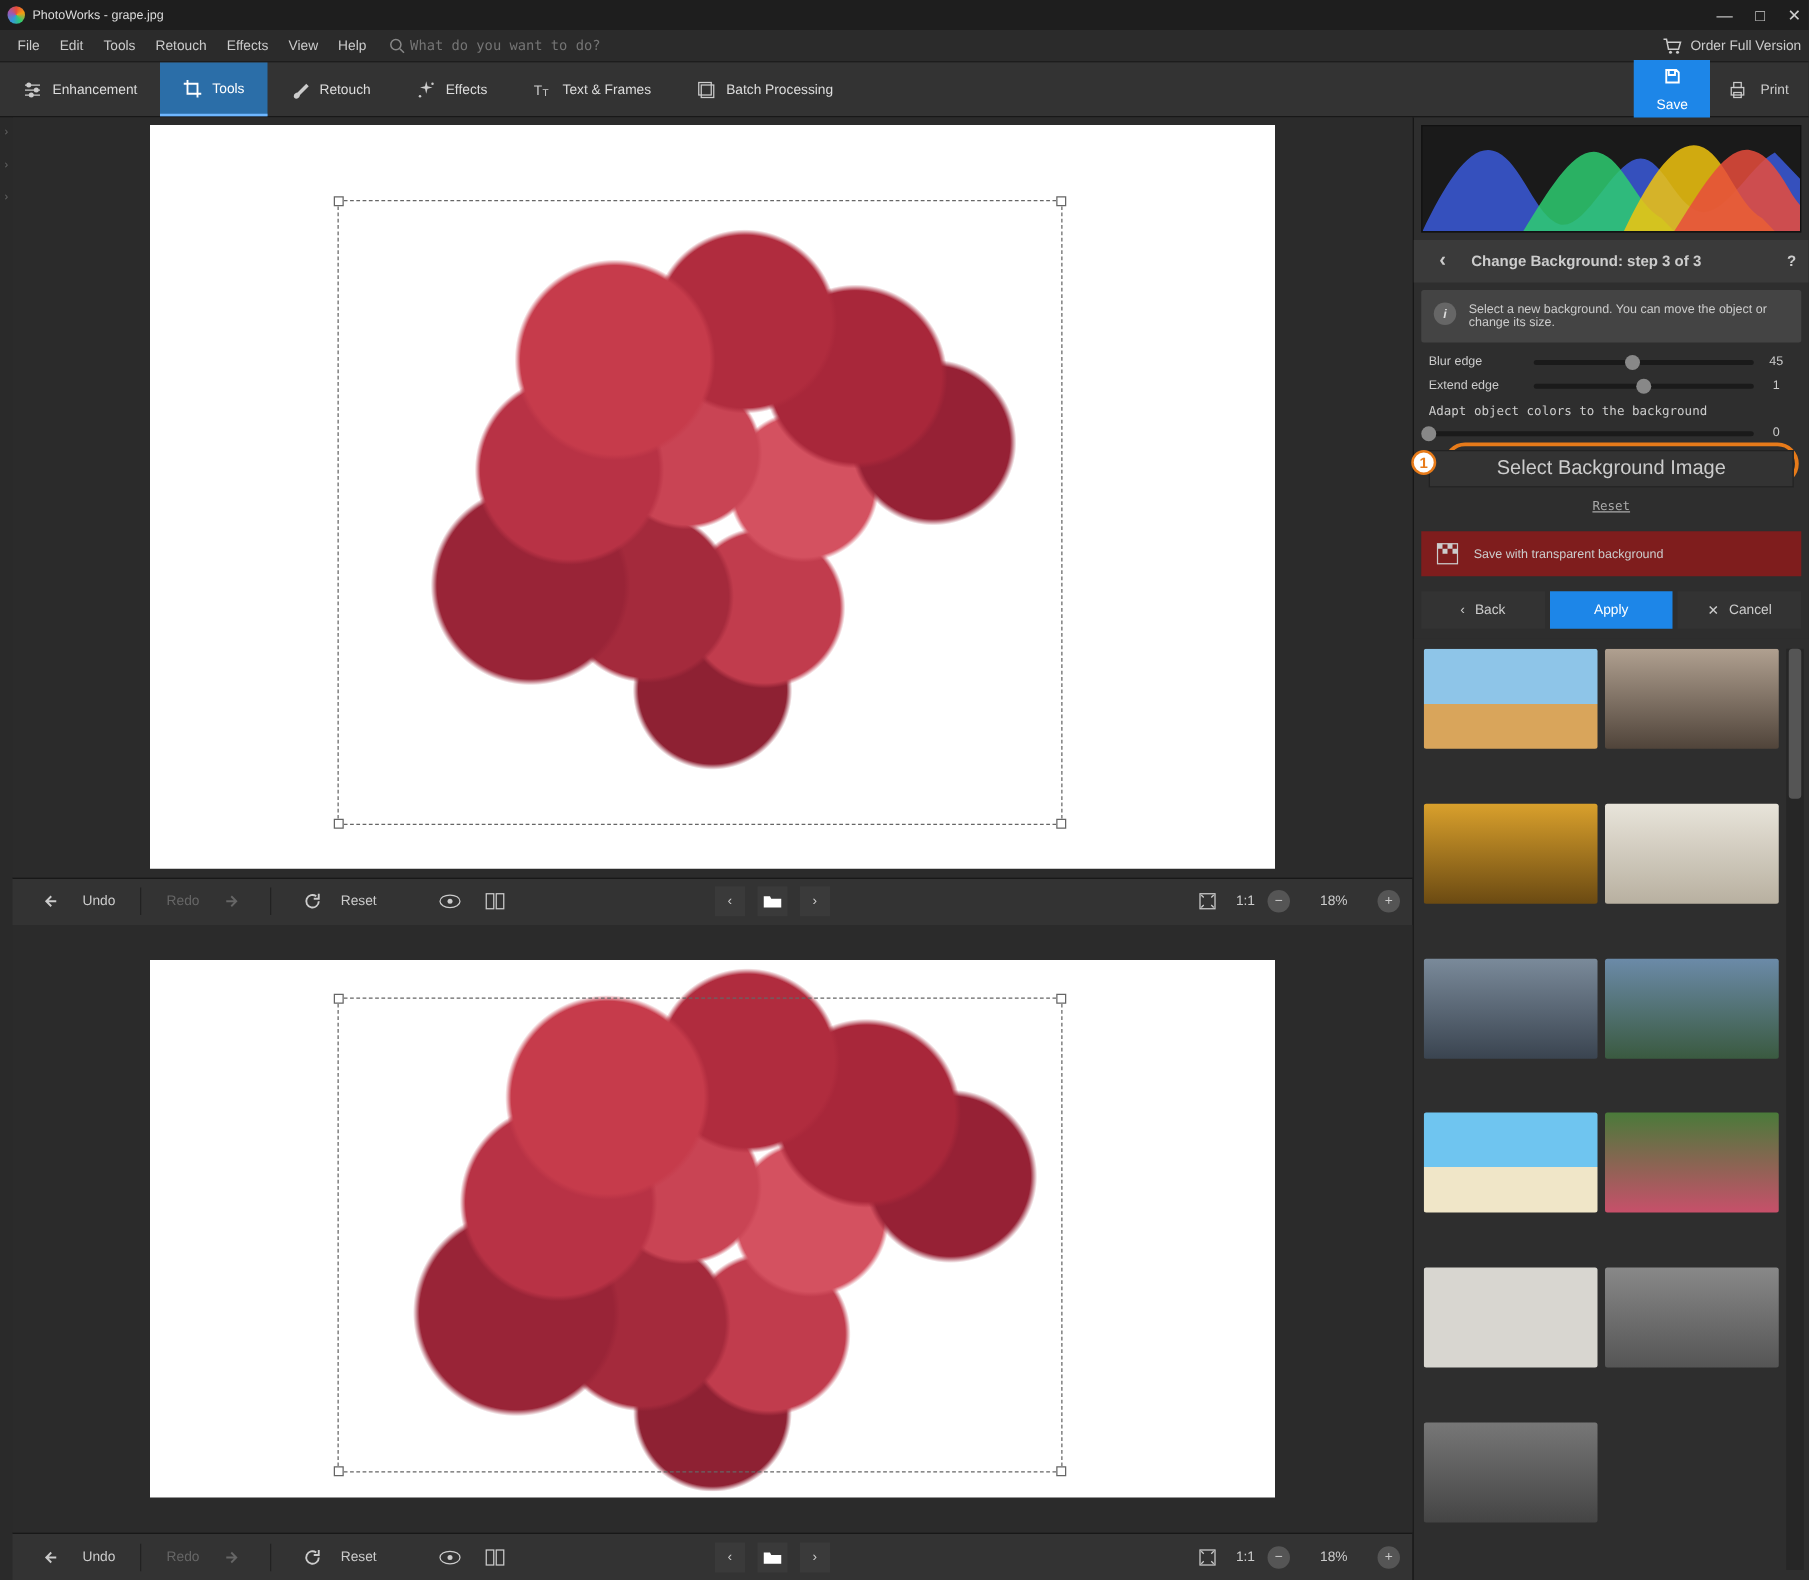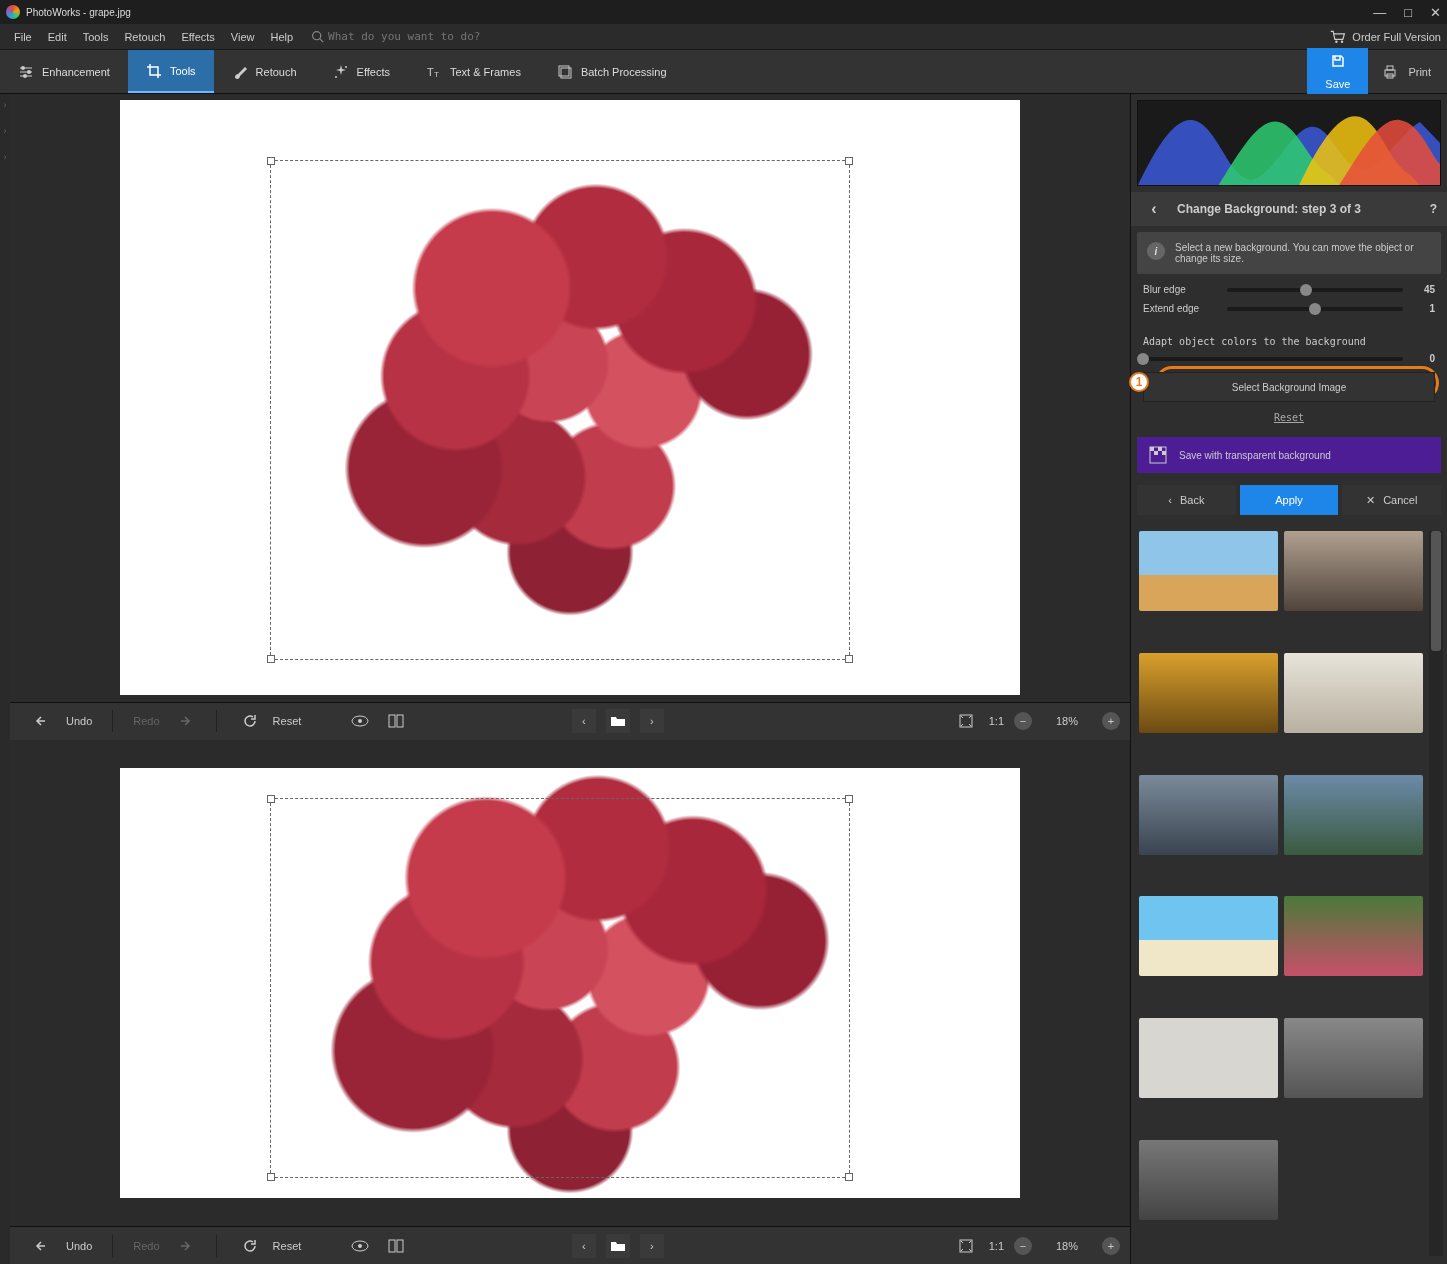--- a/index.html
+++ b/index.html
@@ -71,27 +71,27 @@
   
   .histogram { height:86px; margin:6px; position:relative; background:#1a1a1a; border:1px solid #111; overflow:hidden;}
   .histogram svg { width:100%; height:100%;}
   .panel-header { height:34px; background:#3a3a3a; display:flex; align-items:center; padding:0 10px; gap:10px; font-family:monospace; font-size:12px; font-weight:bold;}
   .info-box { background:#444; margin:6px; padding:10px; display:flex; gap:10px; font-size:10px; font-family:monospace; border-radius:2px;}
   .info-icon { width:18px; height:18px; border-radius:50%; background:#666; display:flex; align-items:center; justify-content:center; color:#ddd; font-style:italic; font-weight:bold; flex:none;}
   .slider-row { display:flex; align-items:center; padding:4px 12px; gap:4px; font-size:10px; font-family:monospace;}
   .slider-row label { width:80px;}
   .slider-track { flex:1; height:4px; background:#1a1a1a; position:relative; border-radius:2px;}
   .slider-thumb { position:absolute; top:50%; width:12px; height:12px; border-radius:50%; background:#888; transform:translate(-50%,-50%);}
-  .slider-val { width:28px; text-align:right;font-weight:bold;}
-  .adapt-label { padding:6px 12px 2px; font-size:10px; font-family:monospace;margin-top:12px;}
+  .slider-val { width:28px; text-align:center;}
+  .adapt-label { padding:6px 12px 2px; font-size:10px; font-family:monospace;}
   .color-row { display:flex; align-items:center; padding:8px 12px; gap:10px; font-size:10px; font-family:monospace;}
   .swatch { width:26px; height:24px; border:1px solid #555; cursor:pointer;}
-  .sel-bg-btn { margin:4px 12px; height:30px; background:#333; color:#ccc; display:flex; align-items:center; justify-content:center; font-size:10px; font-family:monospace; cursor:pointer; border:1px solid #222; position:relative;}
+  .sel-bg-btn { margin:4px 12px; height:30px; background:#333; color:#ccc; display:flex; align-items:center; justify-content:center; font-size:16px; font-family:monospace; cursor:pointer; border:1px solid #222; position:relative;}
   .reset-link { text-align:center; padding:6px; font-size:10px; font-family:monospace; text-decoration:underline; cursor:pointer; color:#aaa;}
-  .save-transparent { margin:8px 6px; height:36px; background:#4c1d95; display:flex; align-items:center; gap:12px; padding:0 12px; font-size:10px; font-family:monospace; cursor:pointer;}
+  .save-transparent { margin:8px 6px; height:36px; background:#7f1d1d; display:flex; align-items:center; gap:12px; padding:0 12px; font-size:10px; font-family:monospace; cursor:pointer;}
   .bottom-buttons { display:flex; margin:4px 6px 8px; gap:4px;}
   .bottom-buttons .bb { flex:1; height:30px; display:flex; align-items:center; justify-content:center; gap:8px; font-size:11px; font-family:monospace; cursor:pointer;}
   .bb.back { background:#333;}
   .bb.apply { background:#1d86e8; color:#fff;}
   .bb.cancel { background:#333;}
 
   
   .gallery-wrap { flex:1; display:flex; background:#2e2e2e; padding:8px 4px 8px 8px; overflow:hidden;}
   .gallery { display:grid; grid-template-columns:1fr 1fr; gap:6px; overflow-y:auto; flex:1; padding-right:6px;}
   .thumb { height:80px; background:#555; cursor:pointer; background-size:cover; background-position:center; border-radius:2px;}

